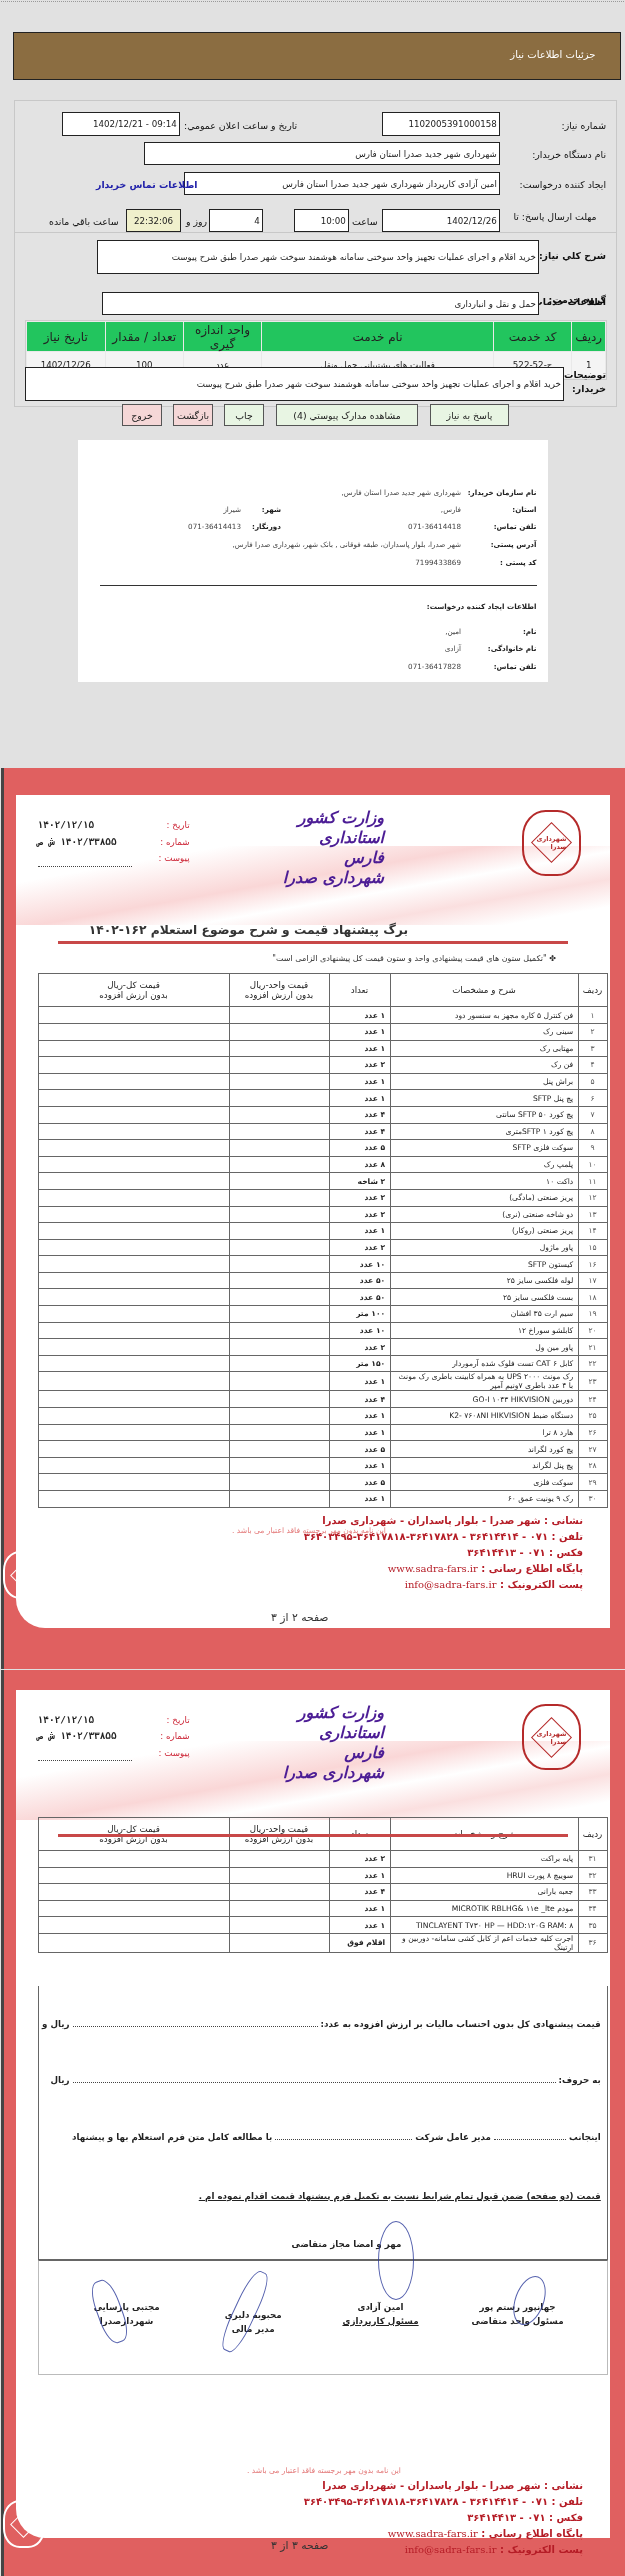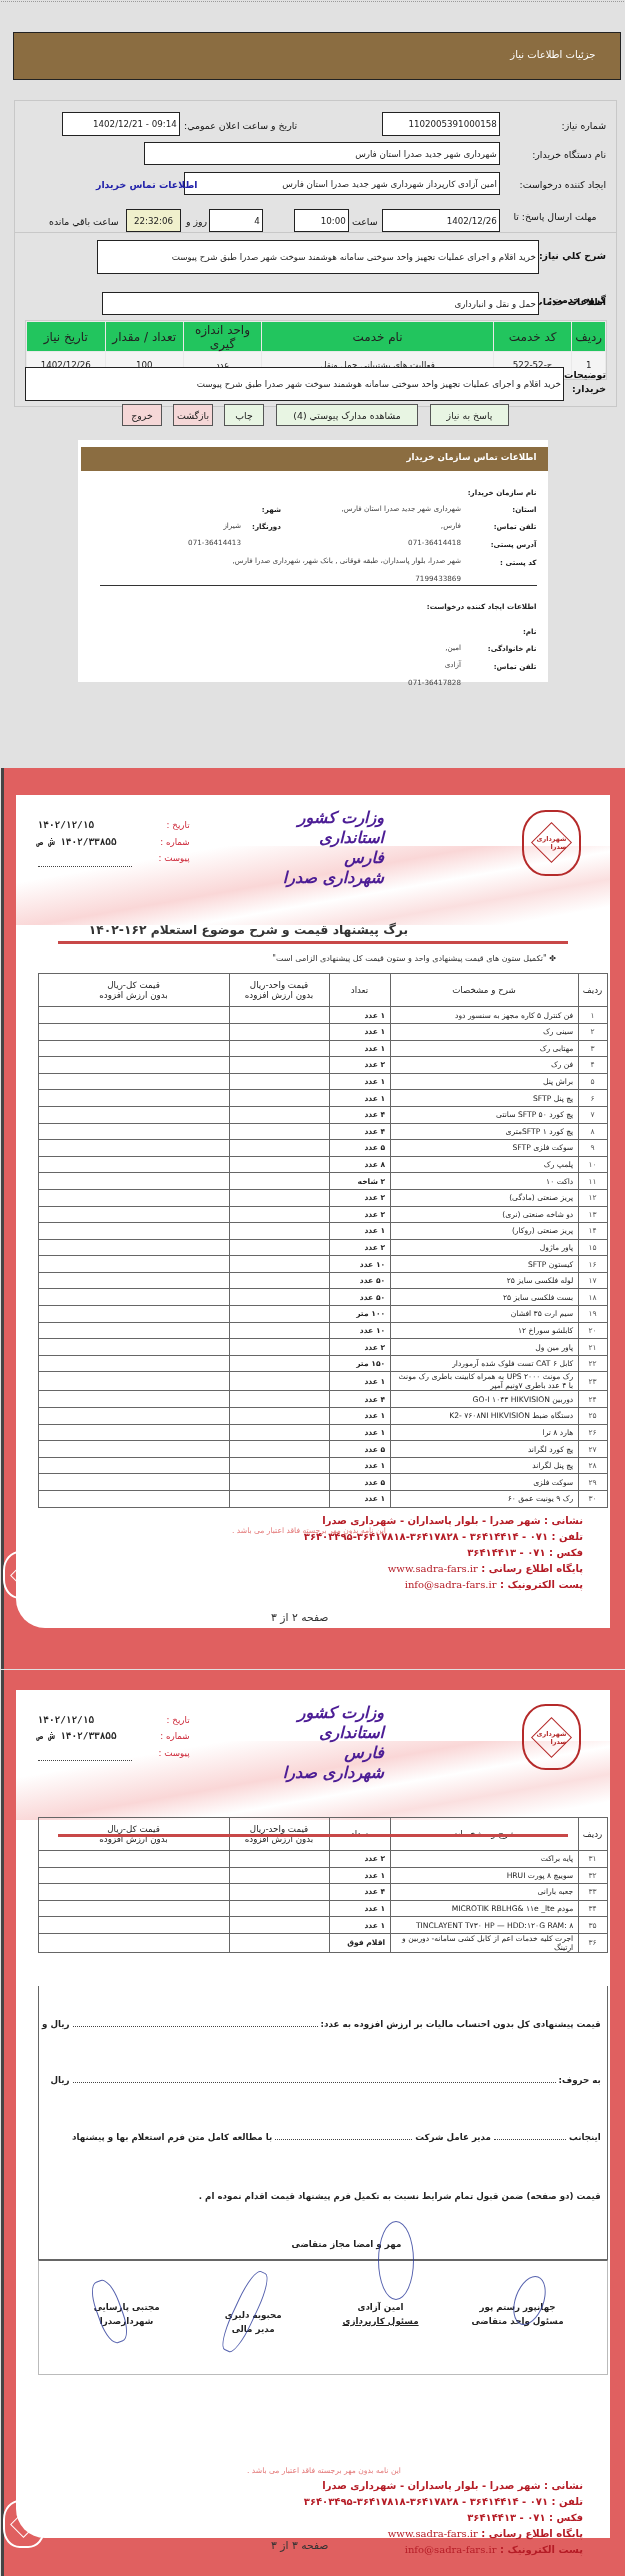--- a/index.html
+++ b/index.html
@@ -23,21 +23,21 @@
   table.svc { border-collapse: separate; border-spacing: 1.4px; background: #e9e9e9; border: 0.7px solid #ccc; }
   table.svc th { background: #22c55e; font-weight: normal; font-size: 12px; height: 29px; padding: 0 2.9px; }
   table.svc td { background: #f4f4f4; font-size: 8.7px; height: 26px; text-align: center; }
   .btn { position: absolute; height: 22.4px; border: 0.7px solid #555; font-size: 9.4px; display: flex; align-items: center; justify-content: center; cursor: pointer; color: #222; }
   .btn.g { background: #e8f5e3; }
   .btn.r { background: #f5d7d7; }
   .card { left: 78px; top: 440px; width: 470px; height: 242px; background: #fff; }
   .card-hd { position: absolute; left: 2.9px; right: 0; top: 6.5px; height: 24px; background: #8B6D41; }
   .card-hd span { position: absolute; right: 11.5px; top: 5.8px; color: #fff; font-weight: bold; font-size: 8.7px; }
   .c-l { position: absolute; font-size: 7.2px; font-weight: bold; white-space: nowrap; }
-  .c-v { position: absolute; font-size: 7.2px; color: #444; white-space: nowrap; margin-top: 16px; }
+  .c-v { position: absolute; font-size: 7.2px; color: #444; white-space: nowrap; }
   .c-line { position: absolute; left: 21.6px; right: 11.5px; height: 0.7px; background: #333; }
 
   
   .scan { left: 0; width: 626px; background: #e06060; overflow: hidden; }
   .scan .edge { position: absolute; left: 0; top: 0; bottom: 0; width: 4.3px; background: #444; }
   .paper { position: absolute; left: 16px; right: 16px; background: #fff; }
   .swoosh { position: absolute; left: 0; right: 0; height: 79px; background: linear-gradient(170deg, rgba(255,255,255,0) 20%, rgba(240,140,140,0.35) 45%, rgba(255,255,255,0) 60%, rgba(240,150,150,0.3) 75%, rgba(255,255,255,0) 90%); }
   .ministry { position: absolute; font-family: "DejaVu Serif", serif; color: #4c1d95; font-size: 16px; line-height: 20px; text-align: right; font-style: italic; font-weight: bold; }
   .meta { position: absolute; font-size: 8.7px; color: #c23; line-height: 16.6px; }
   .meta .v { color: #222; font-weight: bold; font-family: "DejaVu Sans Mono", monospace; font-size: 9.4px; }
@@ -182,23 +182,20 @@
   [data-name="need-description-panel"] { height: 175px !important; }
 </style>
 
 <div class="btn g" style="left:430px;top:404px;width:79px;" data-name="reply-button">پاسخ به نیاز</div>
 <div class="btn g" style="left:276px;top:404px;width:142px;" data-name="attachments-button">مشاهده مدارک پیوستي (4)</div>
 <div class="btn g" style="left:224px;top:404px;width:40px;" data-name="print-button">چاپ</div>
 <div class="btn r" style="left:173px;top:404px;width:40px;" data-name="back-button">بازگشت</div>
 <div class="btn r" style="left:122px;top:404px;width:40px;" data-name="exit-button">خروج</div>
 
 <div class="abs card" data-name="buyer-contact-card">
-  <div class="card-hd" data-name="contact-card-header">
-      <span data-name="contact-card-title">اطلاعات تماس سازمان خریدار</span>
-    </div>
 
   <span class="c-l" style="right:11.5px;top:48px;" data-name="org-label">نام سازمان خریدار:</span>
   <span class="c-v" style="right:87px;top:48px;" data-name="org-value">شهرداری شهر جدید صدرا استان فارس,</span>
 
   <span class="c-l" style="right:11.5px;top:65px;" data-name="province-label">استان:</span>
   <span class="c-v" style="right:87px;top:65px;" data-name="province-value">فارس,</span>
   <span class="c-l" style="right:267px;top:65px;" data-name="city-label">شهر:</span>
   <span class="c-v" style="right:307px;top:65px;" data-name="city-value">شیراز</span>
 
   <span class="c-l" style="right:11.5px;top:82px;" data-name="phone-label">تلفن تماس:</span>
@@ -596,21 +593,21 @@
             <td data-name="price-input-cell"></td>
           </tr>
         </tbody>
     </table>
     <div class="red-rule" style="left:42px;right:42px;top:144px;" data-name="header-red-rule"></div>
 
     <div class="abs" style="left:21.6px;top:296px;width:570px;height:274px;border:0.7px solid #666;border-top:none;" data-name="declaration-box">
       <div class="sigline" style="right:5.8px;top:33px;" data-name="total-numeric-line"><span>قیمت پیشنهادی کل بدون احتساب مالیات بر ارزش افزوده به عدد:</span> <span class="dots" style="width:245px;"></span> <span>ریال و</span></div>
       <div class="sigline" style="right:5.8px;top:89px;" data-name="total-words-line"><span>به حروف:</span> <span class="dots" style="width:483px;"></span> <span>ریال</span></div>
       <div class="sigline" style="right:5.8px;top:146px;" data-name="declaration-line-1"><span>اینجانب</span> <span class="dots" style="width:72px;"></span> <span>مدیر عامل شرکت</span> <span class="dots" style="width:137px;"></span> <span>با مطالعه کامل متن فرم استعلام بها و  پیشنهاد</span></div>
-      <div class="sigline" style="right:5.8px;top:205px;" data-name="declaration-line-2">قیمت (دو صفحه) ضمن قبول تمام شرایط نسبت به تکمیل فرم پیشنهاد قیمت اقدام نموده ام .</div>
+      <div class="sigline" style="right:5.8px;top:205px;text-decoration:underline;" data-name="declaration-line-2">قیمت (دو صفحه) ضمن قبول تمام شرایط نسبت به تکمیل فرم پیشنهاد قیمت اقدام نموده ام .</div>
       <div class="sigline" style="left:253px;top:253px;" data-name="stamp-signature-label">مهر و امضا مجاز متقاضی</div>
     </div>
     <div class="abs" style="left:21.6px;top:570px;width:570px;height:115px;border:0.7px solid #bbb;border-top:0.7px solid #666;" data-name="signatories-box">
       <div class="signame" style="right:43px;top:40px;" data-name="signatory-1">
           <div>جهانپور رستم پور</div>
           <div>مسئول واحد متقاضی</div>
         </div>
       <div class="signame" style="right:188px;top:40px;" data-name="signatory-2">
           <div>امین آزادی</div>
           <div style="text-decoration:underline;">مسئول کارپردازی</div>

